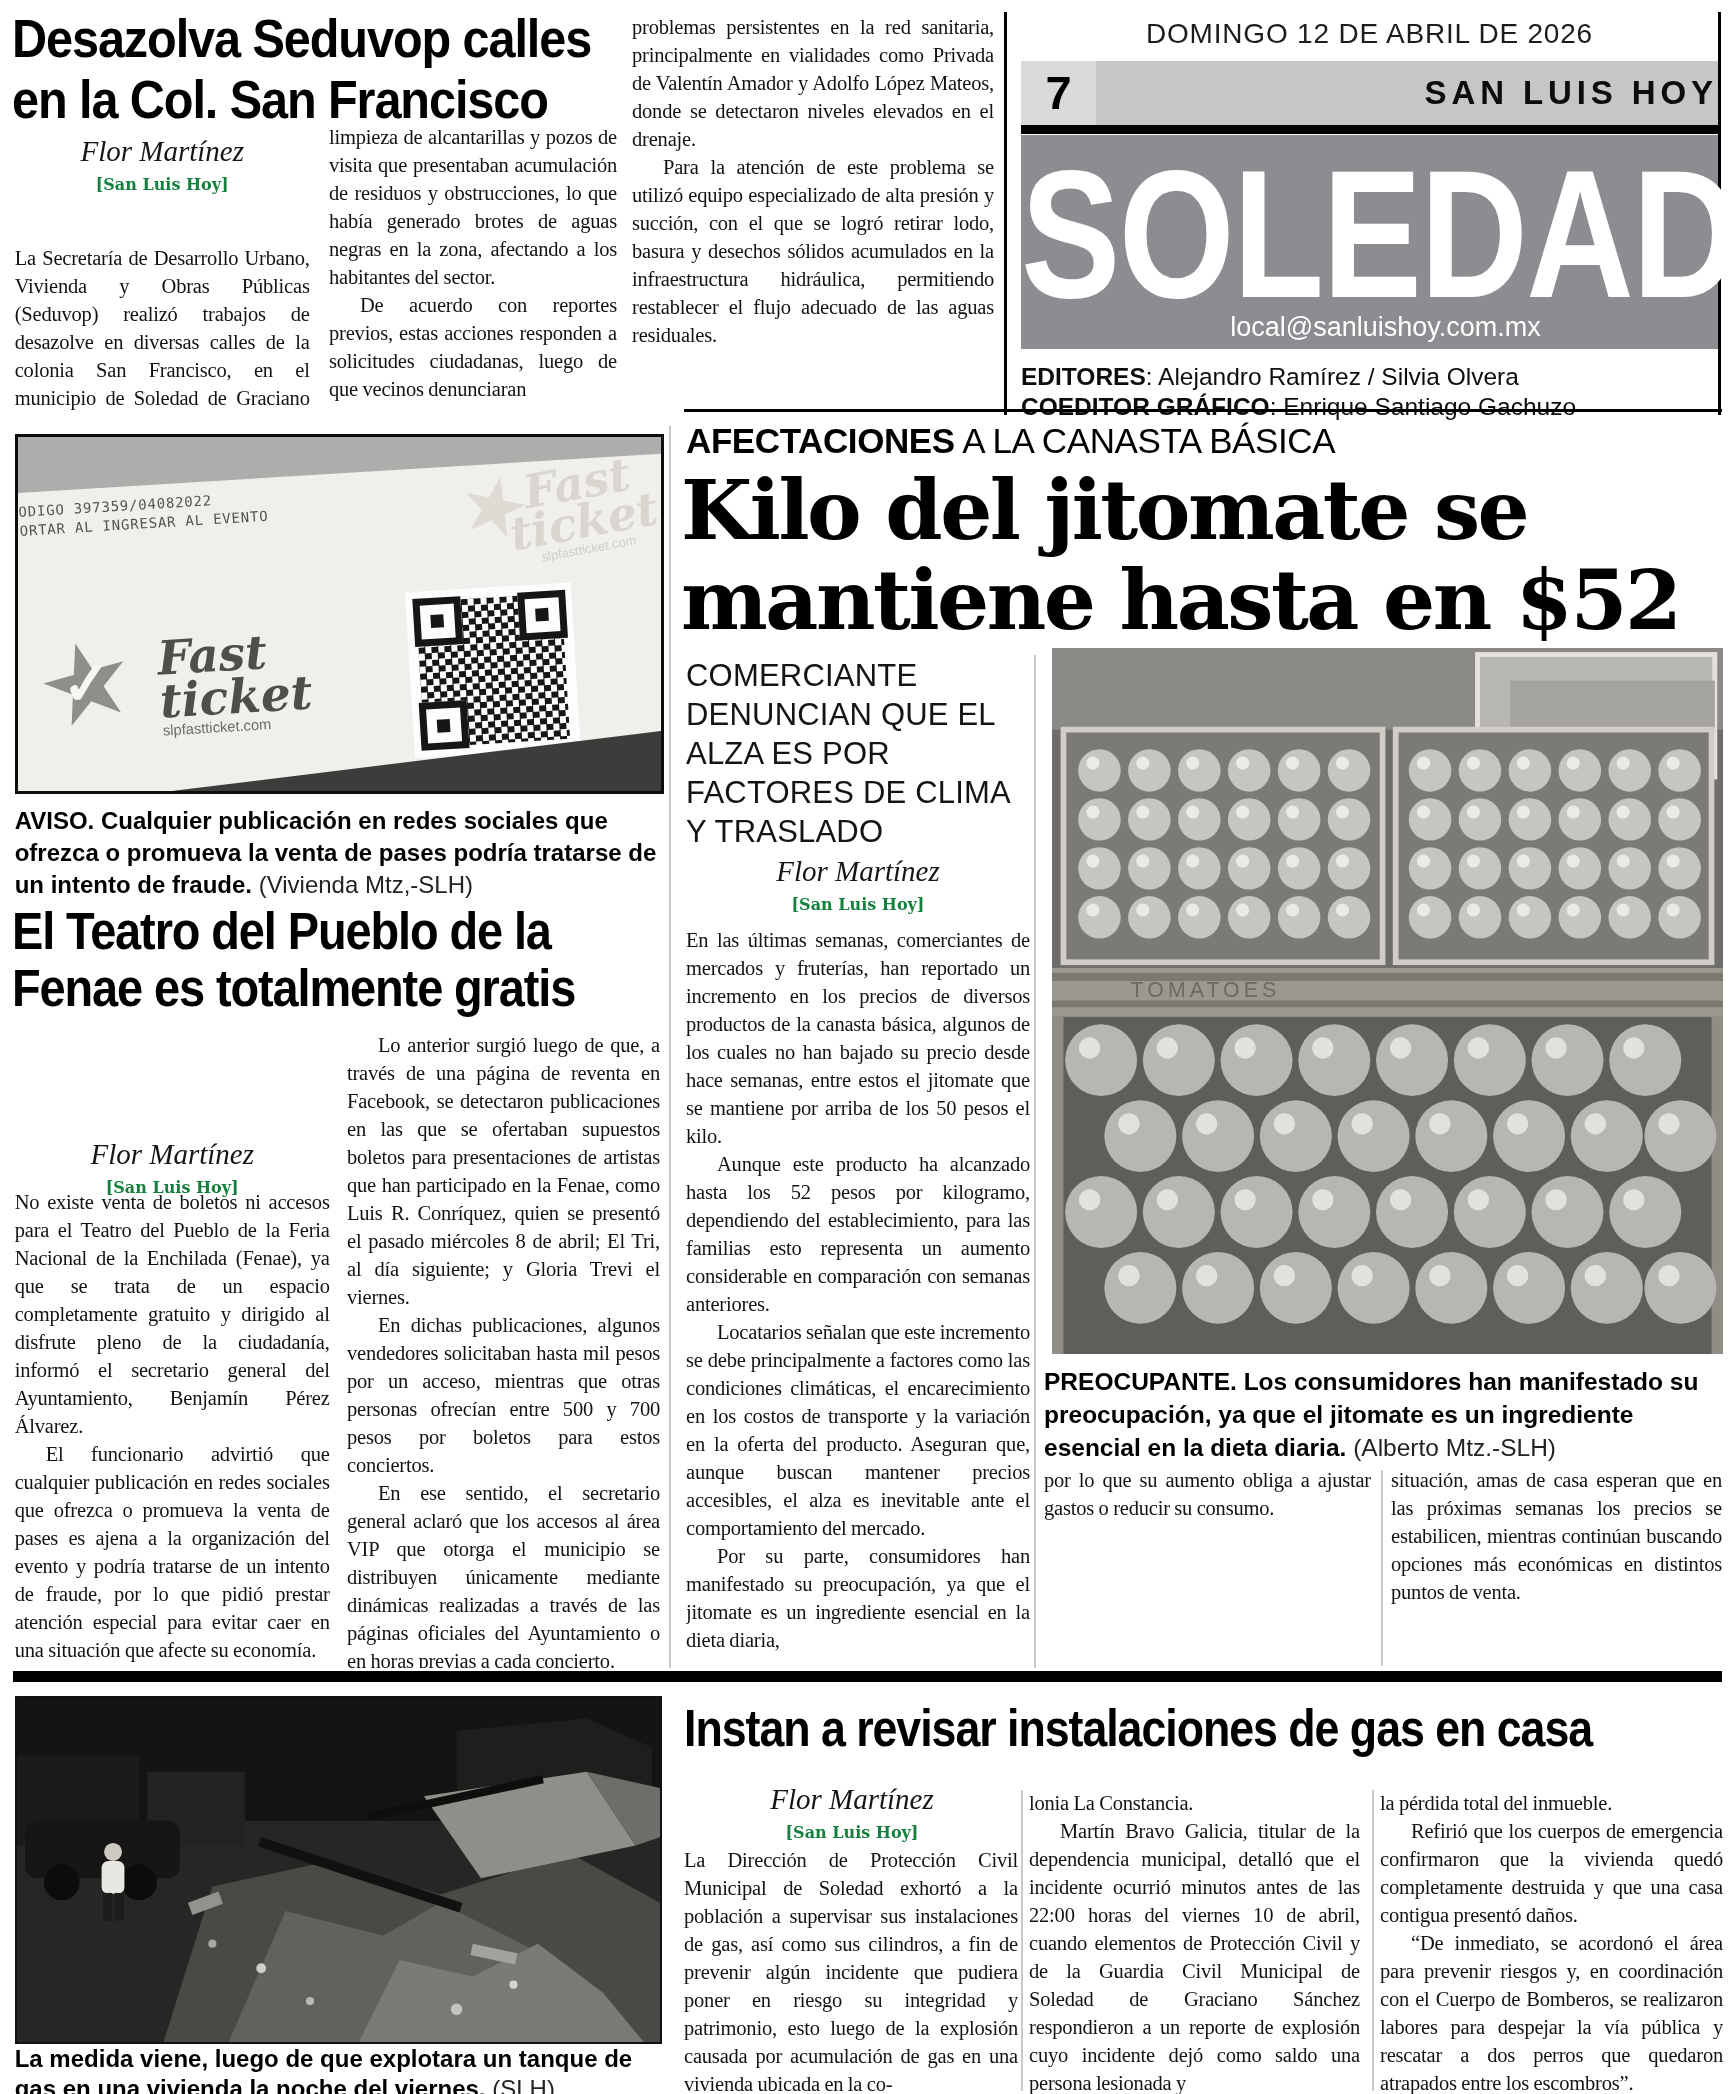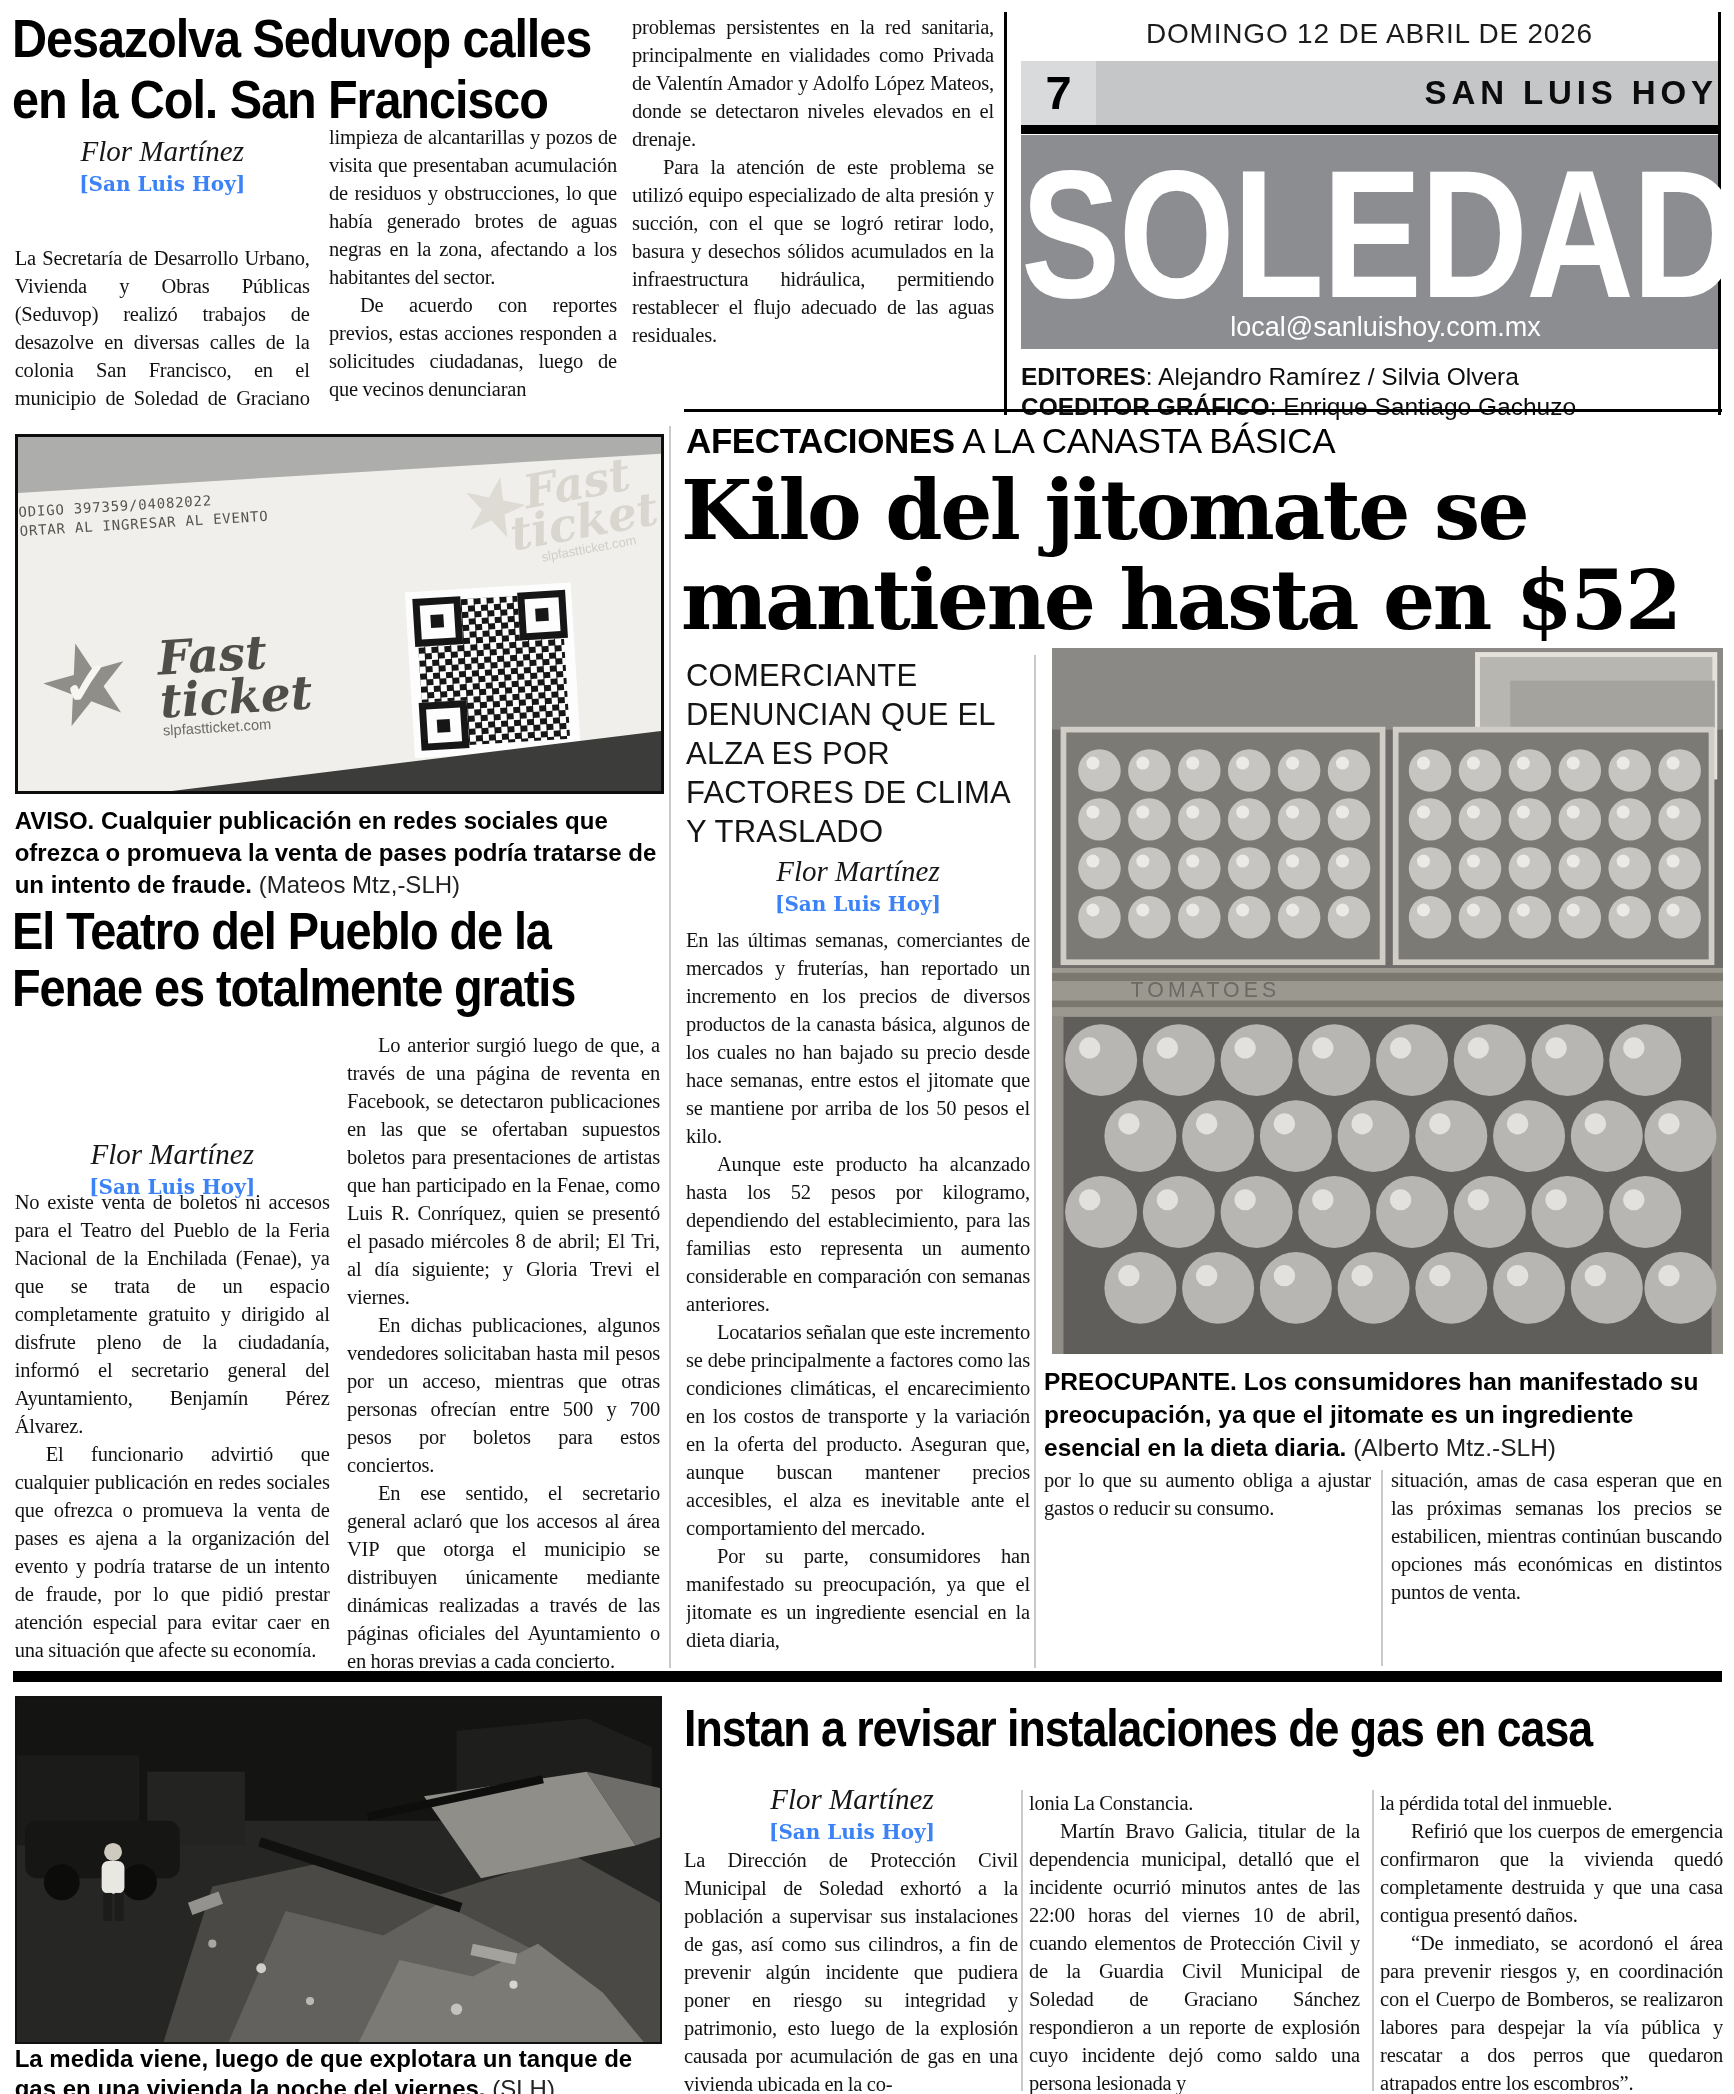--- a/index.html
+++ b/index.html
@@ -10,21 +10,21 @@
   .hl-sans{font-family:"Liberation Sans",sans-serif;font-weight:700;color:#000;letter-spacing:-1.2px;transform-origin:0 0;}
   .hl-slab{font-family:"DejaVu Serif",serif;font-weight:700;color:#000;letter-spacing:-2.5px;}
   
   .bodycol p{margin:0;text-align:justify;font-size:20.5px;line-height:28px;letter-spacing:-0.2px;
              word-spacing:-0.4px;color:#121212;}
   .bodycol p.ind{text-indent:31px;}
   .bodycol{overflow:hidden;}
   
   .byline{text-align:center;}
   .byline .au{display:block;font-style:italic;font-size:29px;line-height:34px;color:#161616;}
-  .byline .ag{display:block;font-family:"DejaVu Serif",serif;font-weight:700;font-size:20px;line-height:33px;color:#3b82f6;}
+  .byline .ag{display:block;font-family:"DejaVu Serif",serif;font-weight:700;font-size:16px;line-height:33px;color:#15803d;}
   
   .subhead{font-family:"Liberation Sans",sans-serif;font-weight:400;font-size:31px;line-height:39px;color:#141414;letter-spacing:0.2px;}
   
   .caption{font-family:"Liberation Sans",sans-serif;font-weight:700;color:#000;}
   .caption .lead{font-weight:700;}
   .caption .credit{font-weight:400;color:#222;}
   
   .rule{background:#000;}
   .rule-lt{background:#c9c9c9;}
   
@@ -148,21 +148,21 @@
             <div class="qd"></div>
           </div>
       </div>
       <div id="ft-dark"></div>
     </div>
   </div>
 
   <div class="abs caption" style="left:14.7px;top:805px;width:648px;font-size:24px;line-height:32px;">
     <span class="lead">AVISO.</span>
     <span>Cualquier publicación en redes sociales que ofrezca o promueva la venta de pases podría tratarse de un intento de fraude.</span>
-    <span class="credit">(Mateos Mtz,-SLH)</span>
+    <span class="credit">(Vivienda Mtz,-SLH)</span>
   </div>
 
   <div class="abs hl-sans" id="t-headline" style="left:11.5px;top:903px;width:714px;font-size:51px;line-height:57px;transform:scaleX(0.92);">El Teatro del Pueblo de la Fenae es totalmente gratis</div>
 
 
   <div class="abs byline" style="left:14.7px;top:1137px;width:315px;">
     <span class="au">Flor Martínez</span>
     <span class="ag">[San Luis Hoy]</span>
   </div>
 

